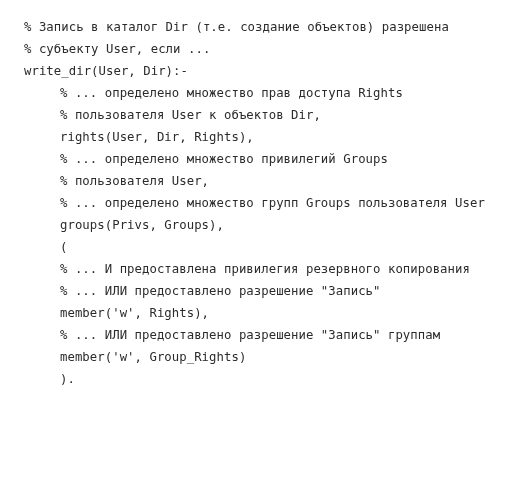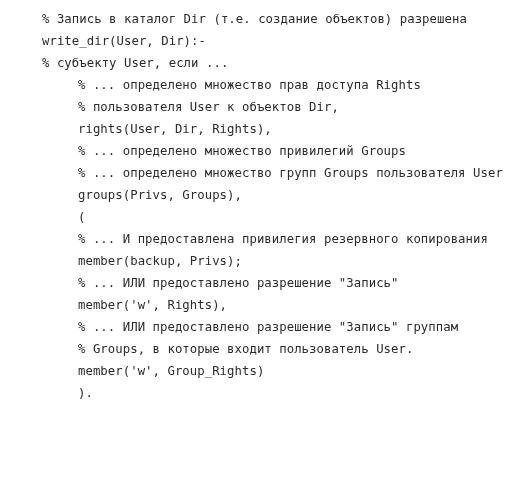--- a/index.html
+++ b/index.html
@@ -13,52 +13,50 @@
     height: 500px;
     overflow: hidden;
     font-family: "DejaVu Sans Mono", "Liberation Mono", monospace;
   }
   .listing {
     position: relative;
     width: 450px;
     height: 500px;
     background: #ffffff;
     box-sizing: border-box;
-    padding: 8px;
-    margin-left: 26px;
+    padding: 16px;
   }
   .code-line {
     position: relative;
     height: 22px;
     line-height: 22px;
     font-size: 12.3px;
     letter-spacing: 0.05px;
     color: #2b2b2b;
     white-space: pre;
     font-family: "DejaVu Sans Mono", "Liberation Mono", monospace;
   }
   
   .code-line.indent-0 { padding-left: 8px; }
   .code-line.indent-1 { padding-left: 44px; }
 </style>
 </head>
 <body style="background: rgb(255, 255, 255);">
 
 <div class="listing">
     <div class="code-line indent-0">% Запись в каталог Dir (т.е. создание объектов) разрешена</div>
+    <div class="code-line indent-0">% субъекту User, если ...</div>
     <div class="code-line indent-0">write_dir(User, Dir):-</div>
-    <div class="code-line indent-0">% субъекту User, если ...</div>
     <div class="code-line indent-1">% ... определено множество прав доступа Rights</div>
     <div class="code-line indent-1">% пользователя User к объектов Dir,</div>
     <div class="code-line indent-1">rights(User, Dir, Rights),</div>
     <div class="code-line indent-1">% ... определено множество привилегий Groups</div>
+    <div class="code-line indent-1">% пользователя User,</div>
     <div class="code-line indent-1">% ... определено множество групп Groups пользователя User</div>
     <div class="code-line indent-1">groups(Privs, Groups),</div>
     <div class="code-line indent-1">(</div>
     <div class="code-line indent-1">% ... И предоставлена привилегия резервного копирования</div>
-    <div class="code-line indent-1">member(backup, Privs);</div>
     <div class="code-line indent-1">% ... ИЛИ предоставлено разрешение "Запись"</div>
     <div class="code-line indent-1">member('w', Rights),</div>
     <div class="code-line indent-1">% ... ИЛИ предоставлено разрешение "Запись" группам</div>
-    <div class="code-line indent-1">% Groups, в которые входит пользователь User.</div>
     <div class="code-line indent-1">member('w', Group_Rights)</div>
     <div class="code-line indent-1">).</div>
   </div>
 
 </body></html>

